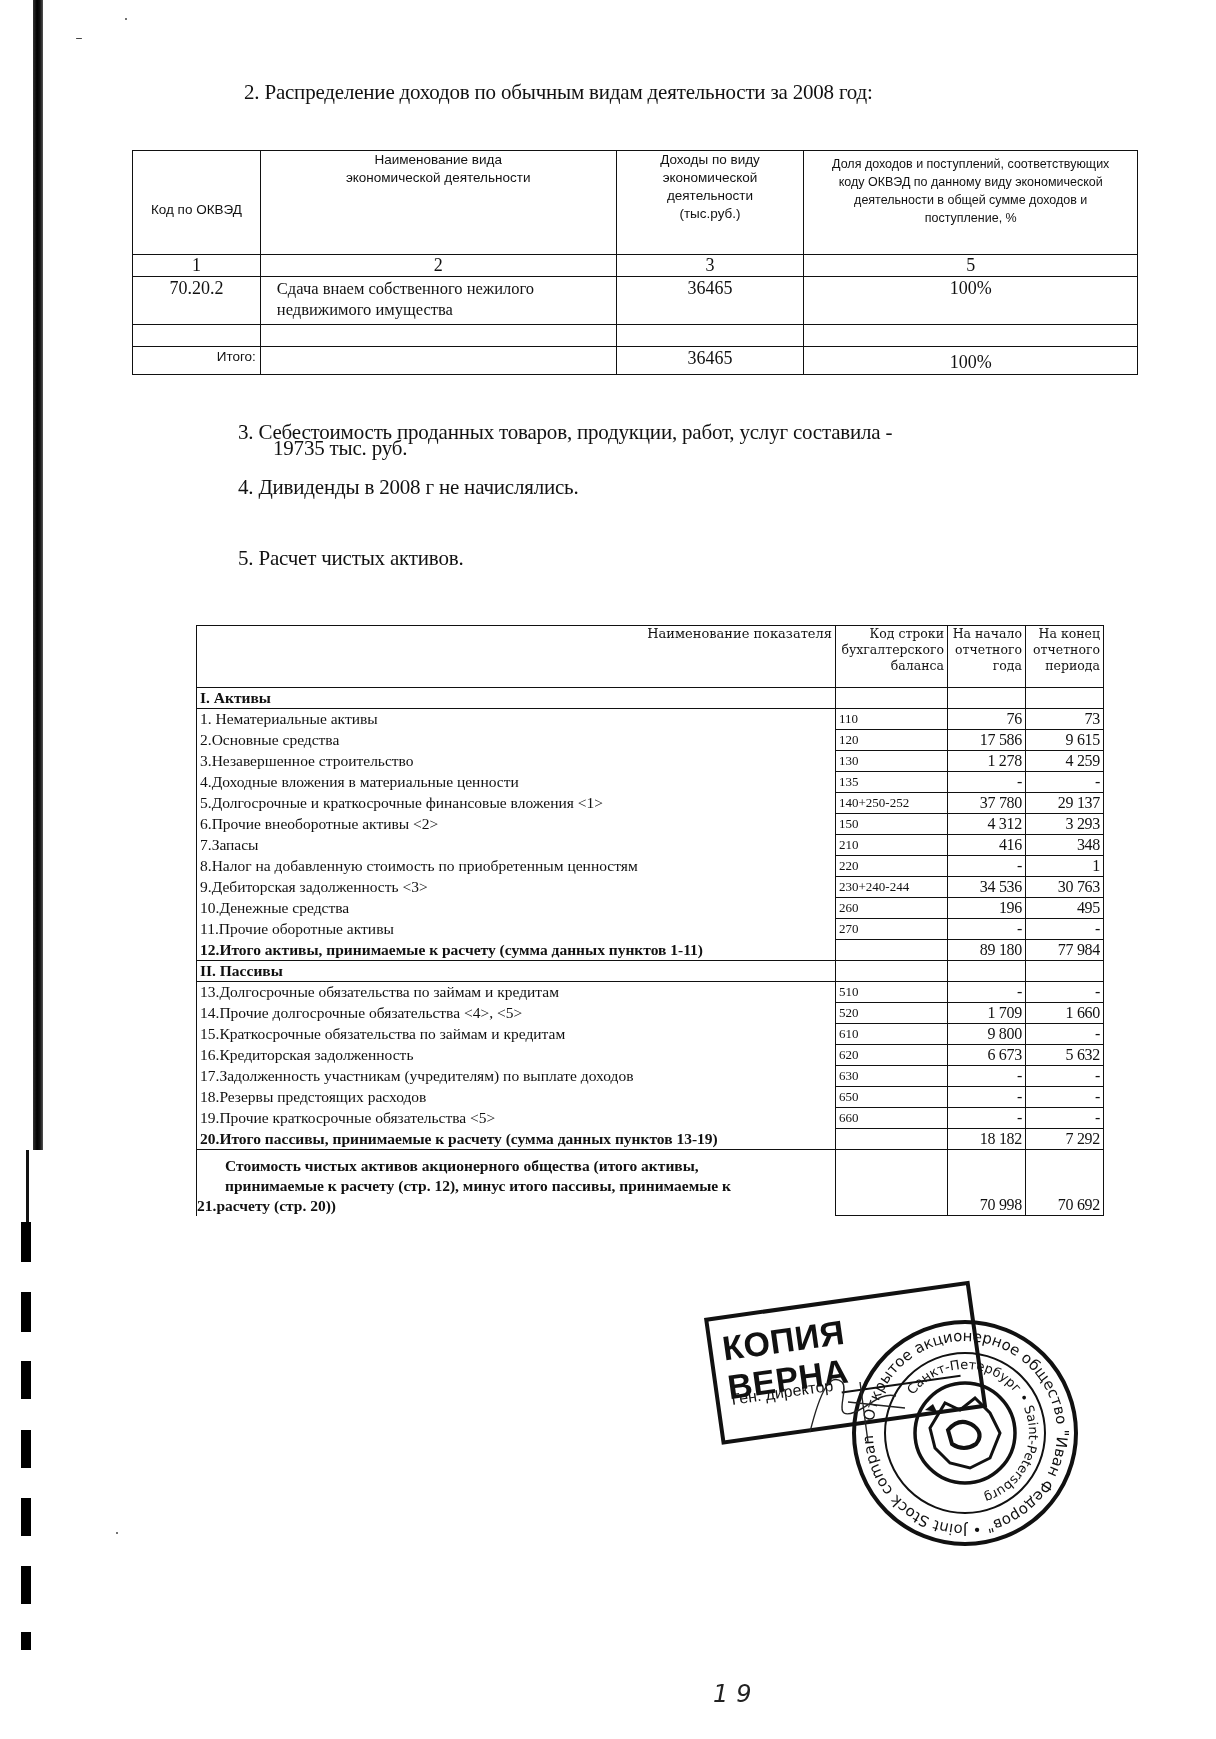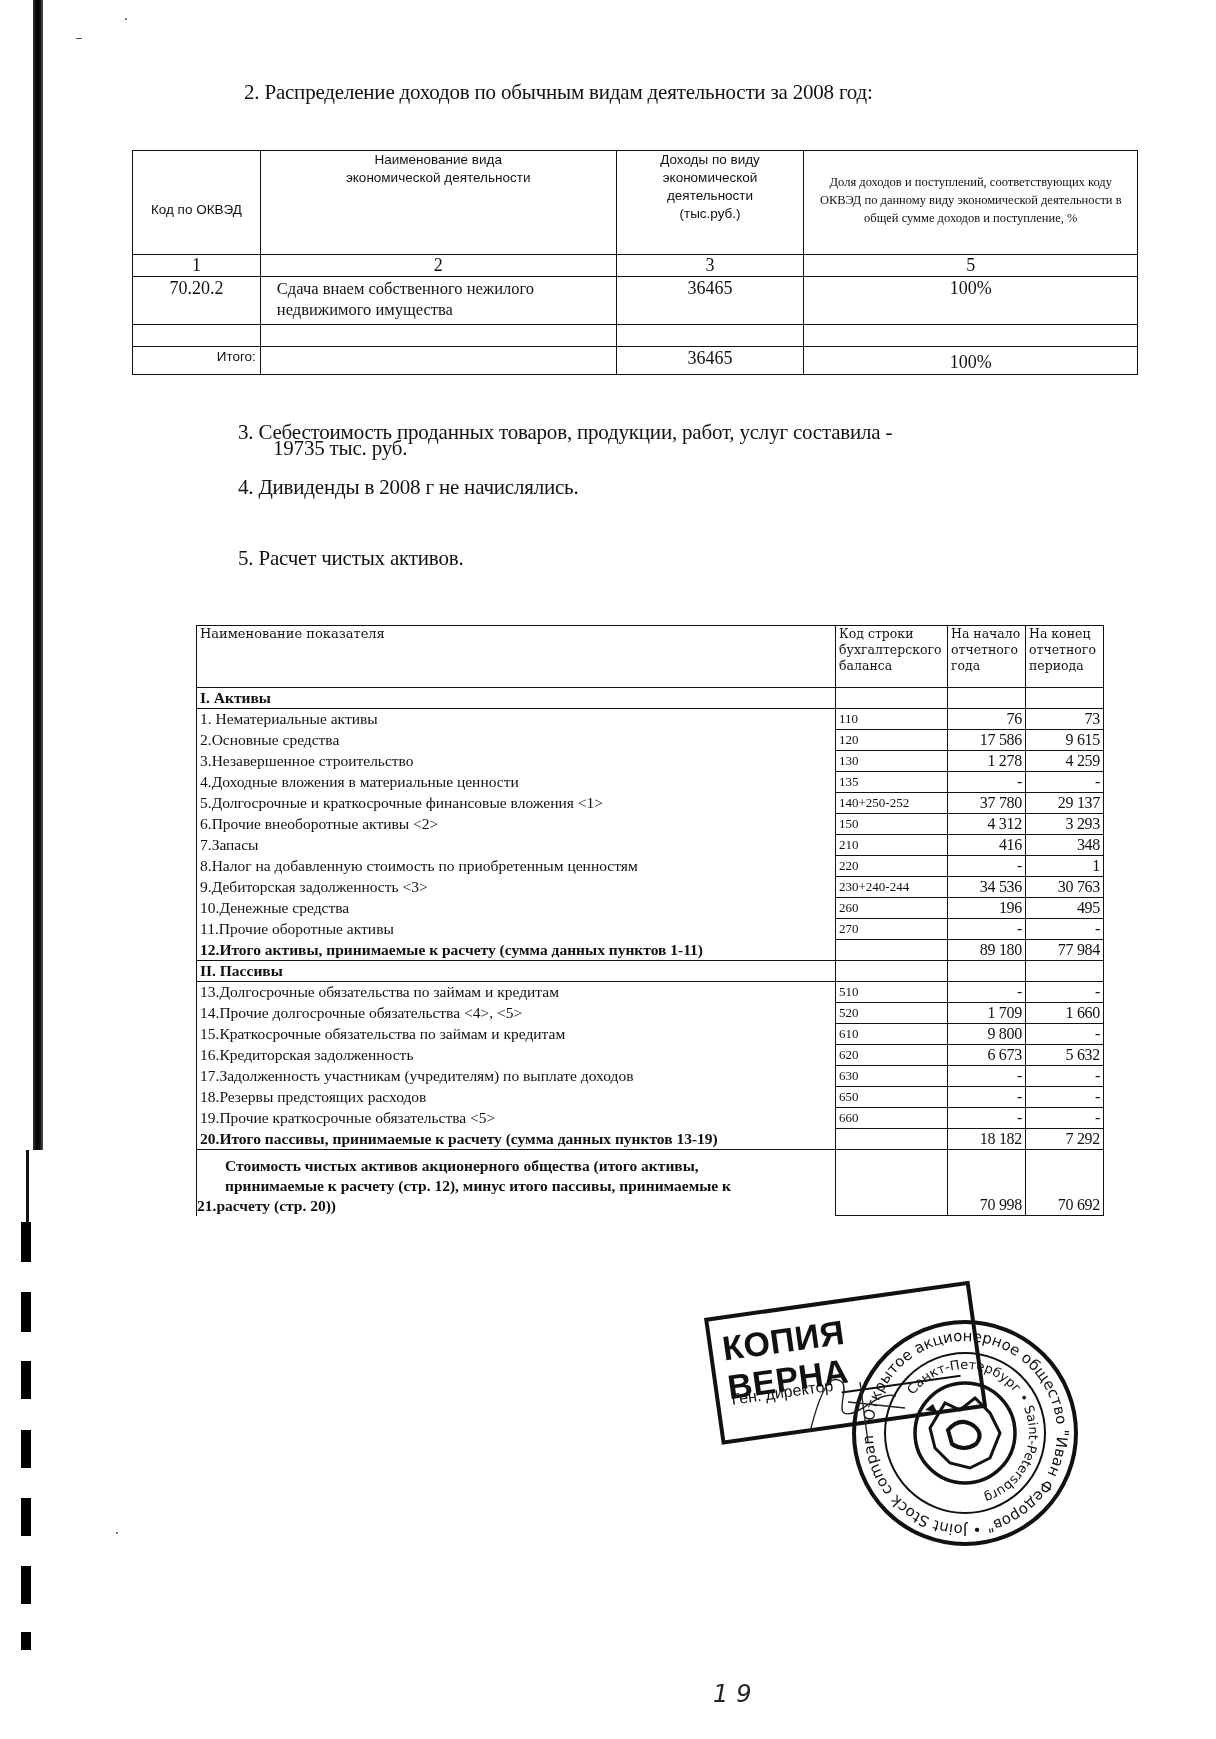--- a/index.html
+++ b/index.html
@@ -22,21 +22,21 @@
   table.t1 td, table.t1 th { border:1.5px solid #111; padding:1px 4px; vertical-align:top; font-weight:normal; }
   table.t1 th { text-align:center; line-height:18px; }
   table.t1 .narrow { font-family:"Liberation Sans", "DejaVu Sans", sans-serif; font-size:13.5px; line-height:18px; }
   table.t1 .num { text-align:center; font-size:18px; }
   table.t1 .txt { font-size:16.5px; line-height:21px;margin-left:38px; }
 
   
   table.t2 { position:absolute; left:196px; top:625px; width:908px; border-collapse:collapse;
     font-size:15.5px; }
   table.t2 td, table.t2 th { border:1.2px solid #111; padding:0 3px; font-weight:normal; line-height:20px; height:20px; }
-  table.t2 th { font-size:14px; line-height:16px; text-align:left; vertical-align:top; }
+  table.t2 th { font-size:14px; line-height:16px; text-align:right; vertical-align:top; }
   table.t2 td.name { border-top:none; border-bottom:none; border-right:1.5px solid #111; }
   table.t2 td.code { text-align:left; font-size:13px; }
   table.t2 td.v { text-align:right; font-size:16px; letter-spacing:-0.3px; }
   table.t2 tr.section td.name, table.t2 tr.total td.name { font-weight:bold; }
   table.t2 tr.section td.name { border-bottom:1.5px solid #111; }
   table.t2 tr.total td.name { border-bottom:1.5px solid #111; }
   table.t2 tr.final td { vertical-align:bottom; }
   table.t2 tr.final td.name { font-weight:bold; line-height:20px; }
 
   
@@ -73,21 +73,21 @@
     <col style="width:128px">
       <col style="width:356px">
       <col style="width:188px">
       <col style="width:334px">
   </colgroup>
   <tbody>
       <tr style="height:104px">
     <th class="narrow" style="vertical-align:middle;padding-top:16px">Код по ОКВЭД</th>
     <th class="narrow" style="padding:0 68px">Наименование вида экономической деятельности</th>
     <th class="narrow" style="padding:0 36px">Доходы по виду экономической деятельности (тыс.руб.)</th>
-    <th style="font-family:Liberation Serif, serif;font-size:12.5px;line-height:18px;padding:22px 14px 0">Доля доходов и поступлений, соответствующих коду ОКВЭД по данному виду экономической деятельности в общей сумме доходов и поступление, %</th>
+    <th style="font-family:Liberation Sans, sans-serif;font-size:12.5px;line-height:18px;padding:4px 14px 0">Доля доходов и поступлений, соответствующих коду ОКВЭД по данному виду экономической деятельности в общей сумме доходов и поступление, %</th>
   </tr>
   <tr style="height:22px">
     <td class="num" style="line-height:18px">1</td>
     <td class="num" style="line-height:18px">2</td>
     <td class="num" style="line-height:18px">3</td>
     <td class="num" style="line-height:18px">5</td>
   </tr>
   <tr style="height:48px">
     <td class="num">70.20.2</td>
     <td class="txt" style="padding-left:16px;padding-right:60px">Сдача внаем собственного нежилого недвижимого имущества</td>

